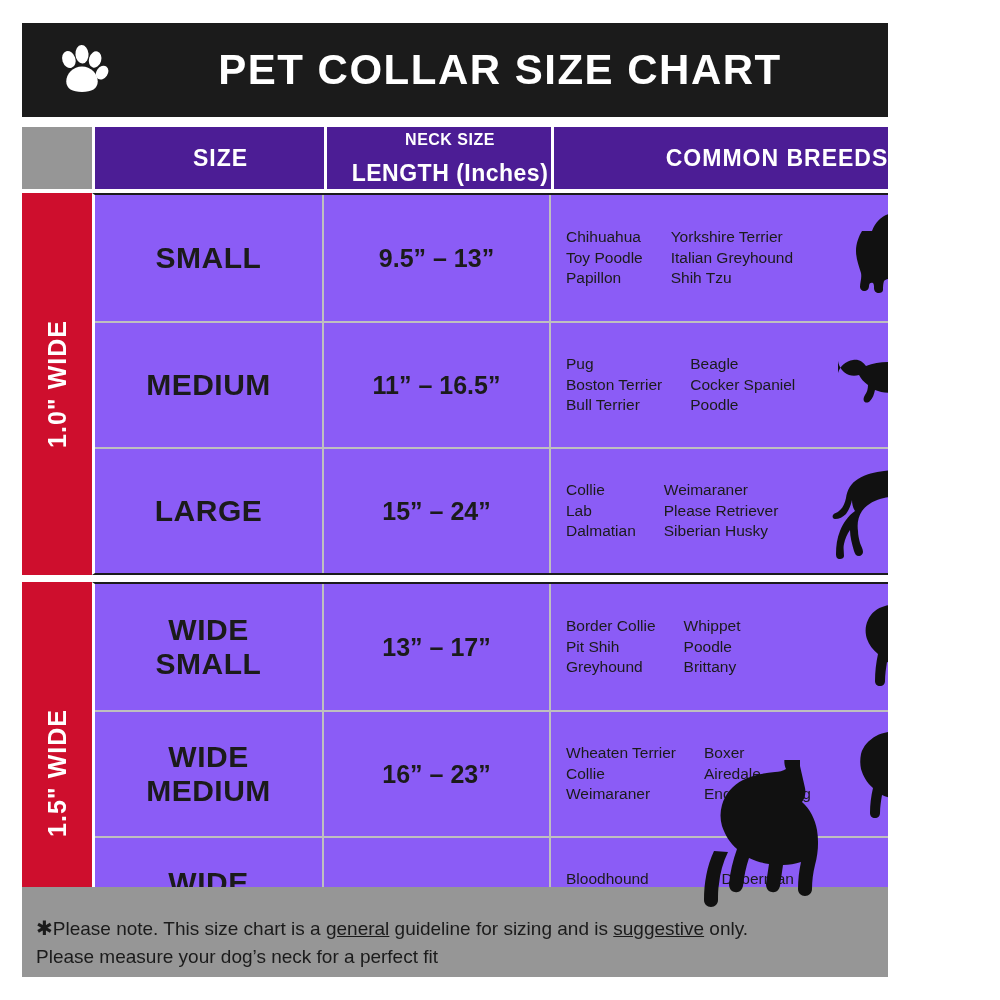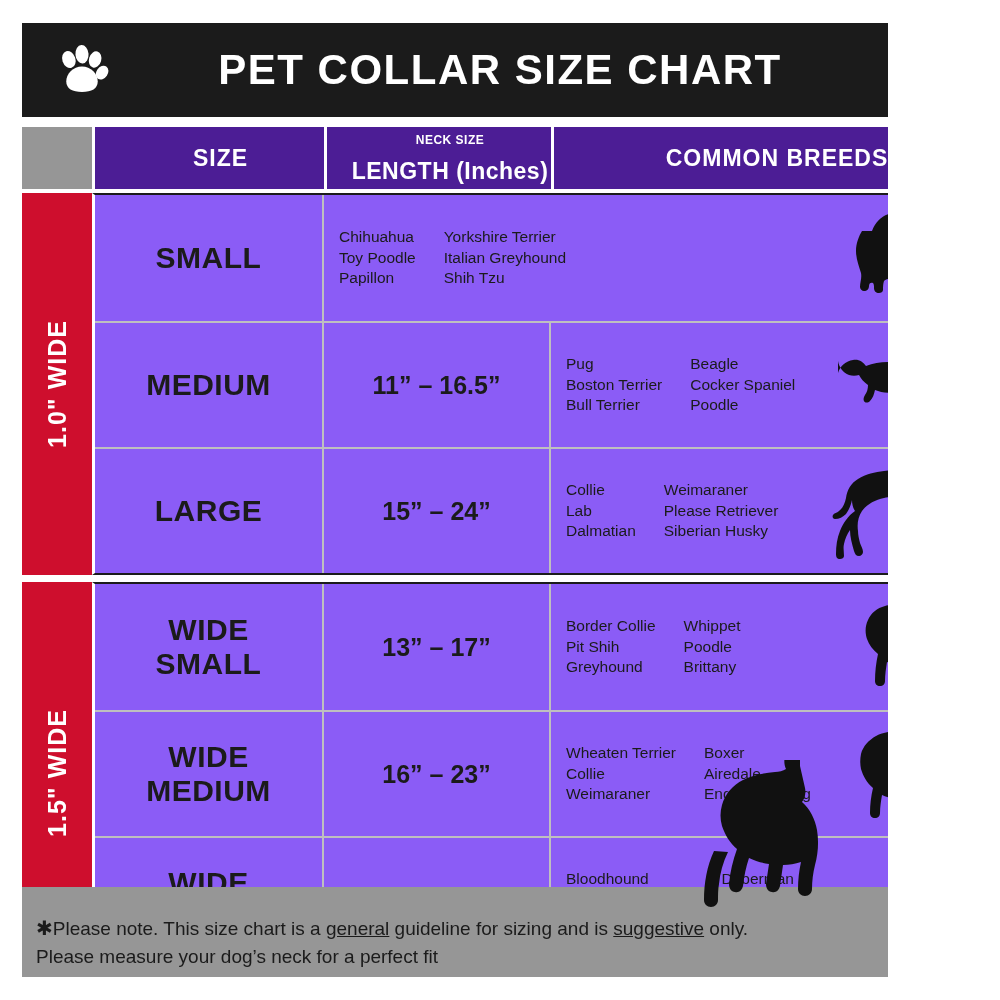--- a/index.html
+++ b/index.html
@@ -80,21 +80,21 @@
     justify-content: center;
     font-weight: bold;
     border-left: 3px solid #ffffff;
     box-sizing: border-box;
     padding-left: 22px;
   }
   .head-size { flex: 0 0 232px; font-size: 23px; letter-spacing: 1px; }
   .head-length { flex: 0 0 227px; }
   .head-breeds { flex: 1 1 auto; font-size: 23px; letter-spacing: 1px; }
   .neck-small {
-    font-size: 12px;
+    font-size: 16px;
     font-weight: bold;
     letter-spacing: 0.5px;
     line-height: 1;
     margin-bottom: 2px;
   }
   .len-big {
     font-size: 23px;
     font-weight: bold;
     letter-spacing: 0.5px;
     line-height: 1;
@@ -249,20 +249,21 @@
     </div>
 
     <div class="group" style="margin-top:4px;">
       <div class="group-label">
         <span>1.0" WIDE</span>
       </div>
       <div class="group-rows">
 
         <div class="data-row">
           <div class="cell-size">SMALL</div>
+          <div class="cell-length">9.5” – 13”</div>
           <div class="cell-breeds">
             <div class="breed-col">
               <div>Chihuahua</div>
               <div>Toy Poodle</div>
               <div>Papillon</div>
             </div>
             <div class="breed-col second">
               <div>Yorkshire Terrier</div>
               <div>Italian Greyhound</div>
               <div>Shih Tzu</div>

